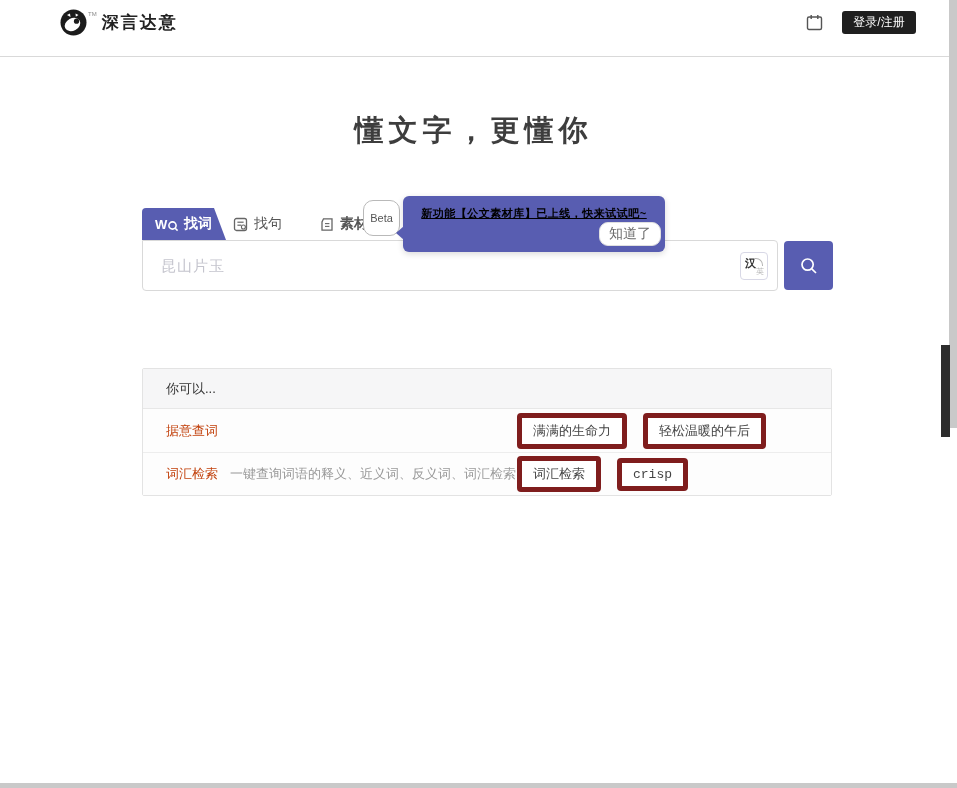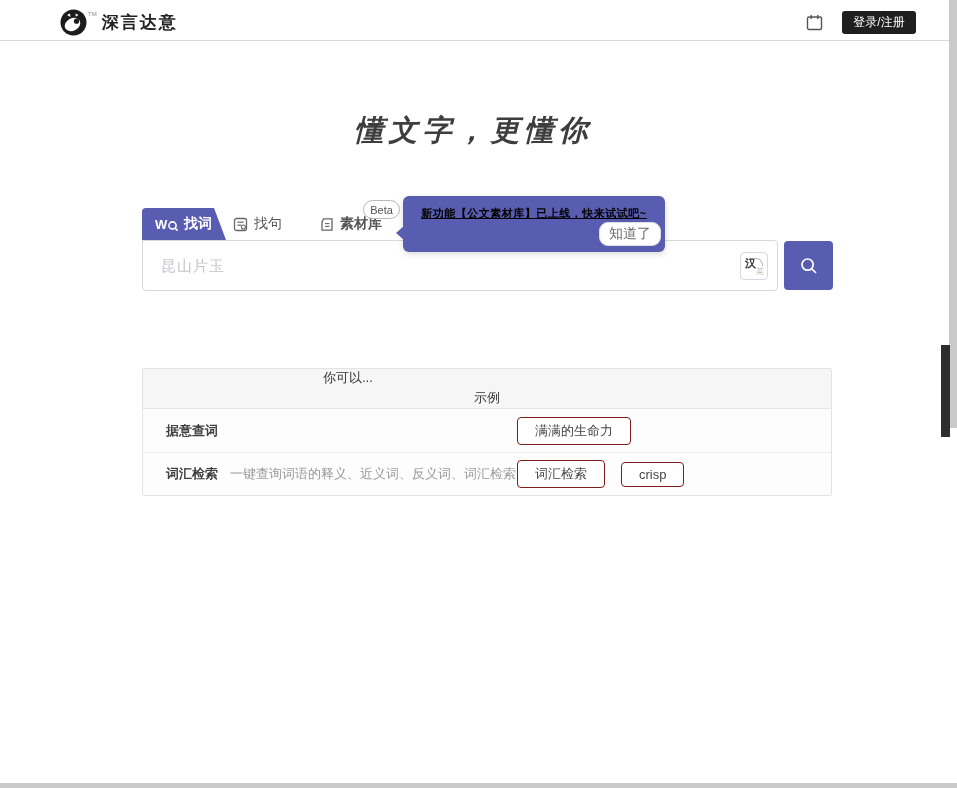--- a/index.html
+++ b/index.html
@@ -4,55 +4,55 @@
 <style>
   * { margin:0; padding:0; box-sizing:border-box; }
   html,body { background:#fff; }
   body { font-family:"Liberation Sans","DejaVu Sans",sans-serif; }
   #canvas {
     position:relative; width:957px; height:788px; background:#fff;
     overflow:hidden; margin:0 auto;
   }
   
   .header {
-    position:absolute; top:0; left:0; width:957px; height:41px;
+    position:absolute; top:0; left:0; width:957px; height:57px;
     background:#fff; border-bottom:1px solid #d9d9d9;
   }
   .brand { position:absolute; left:60px; top:9px; display:flex; align-items:center; cursor:pointer; }
   .brand-logo { width:27px; height:27px; display:block; }
   .brand-tm { font-size:6px; color:#8a8a8a; position:relative; top:-9px; left:1px; }
   .brand-name { font-size:17px; font-weight:bold; color:#222; letter-spacing:2px; margin-left:6px; }
   .calendar-btn { position:absolute; right:134px; top:14px; width:17px; height:17px; cursor:pointer; }
   .login-btn {
     position:absolute; right:41px; top:11px; width:74px; height:23px;
     background:var(--dark-btn); color:#fff; font-size:12px; border:none; border-radius:3px;
     display:flex; align-items:center; justify-content:center; cursor:pointer;margin-left:41px;
   }
   
   .hero-title {
     position:absolute; top:111px; left:0; width:947px; text-align:center;
     font-family:"Liberation Serif","DejaVu Serif",serif;
-    font-size:29px; font-weight:bold; color:#3d3d3d; letter-spacing:5px;font-style:italic;
+    font-size:29px; font-weight:bold; color:#3d3d3d; letter-spacing:5px;
   }
   
   .search-module { position:absolute; left:142px; top:208px; width:691px; }
   .tab-row { position:relative; height:32px; }
   .tab {
     position:absolute; top:0; height:32px; display:flex; align-items:center;
     font-size:14px; color:#555; cursor:pointer; gap:6px;
   }
   .tab-active {
     left:0; width:84px; background:var(--accent); color:#fff; font-weight:bold;
     clip-path:polygon(0 0, 4px 0, calc(100% - 12px) 0, 100% 100%, 0 100%);
     border-radius:4px 0 0 0; padding-left:13px; gap:5px;
   }
   .tab-2 { left:91px; }
   .tab-3 { left:178px;font-weight:bold; }
   .beta-badge {
-    position:absolute; left:221px; top:-8px; width:37px; height:19px;
+    position:absolute; left:221px; top:-8px; width:37px; height:36px;
     background:#fff; border:1px solid #b9b9b9; border-radius:10px;
     font-size:11px; color:#555; display:flex; align-items:center; justify-content:center;
     z-index:3;
   }
   
   .tooltip {
     position:absolute; left:261px; top:-12px; width:262px; height:56px;
     background:var(--accent); border-radius:6px; z-index:4;
     box-shadow:0 2px 6px rgba(0,0,0,.15);
   }
@@ -94,31 +94,31 @@
     background:var(--accent); border:none; border-radius:4px; cursor:pointer;
     display:flex; align-items:center; justify-content:center;
   }
   
   .help-table {
     position:absolute; left:142px; top:368px; width:690px;
     border:1px solid #e3e3e3; border-radius:2px; font-size:13px;
   }
   .ht-header {
     display:flex; height:40px; align-items:center; background:#f6f6f7;
-    border-bottom:1px solid #e7e7e7; color:#333;flex-direction:column;
+    border-bottom:1px solid #e7e7e7; color:#333;
   }
   .ht-row { display:flex; height:43px; align-items:center; background:#fdfdfd; }
   .ht-row + .ht-row { border-top:1px solid #ededed; }
   .col-a { width:374px; padding-left:23px; display:flex; align-items:center; }
   .col-b { flex:1; display:flex; align-items:center; gap:16px; }
-  .row-name { color:#404040; font-weight:700; width:64px; flex-shrink:0; }
+  .row-name { color:#c2410c; font-weight:400; width:64px; flex-shrink:0; }
   .row-desc { color:#9a9a9a; }
   .chip {
-    display:inline-flex; align-items:center; border:1px solid #7f1d1d; border-radius:4px;
-    background:#fff; color:#444; padding:4px 17px; font-size:13px; cursor:pointer;
+    display:inline-flex; align-items:center; border:5px solid #7f1d1d; border-radius:4px;
+    background:#fff; color:#444; padding:4px 11px; font-size:13px; cursor:pointer;font-family:Liberation Mono, monospace;
   }
   
   .v-track { position:absolute; right:0; top:0; width:8px; height:428px; background:var(--sb-track); }
   .v-thumb { position:absolute; right:7px; top:345px; width:9px; height:92px; background:var(--sb-thumb); cursor:pointer; }
   .h-track { position:absolute; left:0; bottom:0; width:957px; height:5px; background:var(--sb-track); }
   svg { display:block; }
 </style>
 </head>
 <body>
 
@@ -198,29 +198,29 @@
           <circle cx="8.6" cy="8.6" r="5.6" fill="none" stroke="#fff" stroke-width="1.7"></circle>
           <line x1="12.8" y1="12.8" x2="17" y2="17" stroke="#fff" stroke-width="1.7"></line>
         </svg>
       </button>
     </div>
   </div>
 
   <div class="help-table">
     <div class="ht-header">
       <div class="col-a">你可以...</div>
-      <div class="col-b">示例</div>
     </div>
 
     <div class="ht-row">
       <div class="col-a">
         <span class="row-name">据意查词</span>
       </div>
       <div class="col-b">
         <span class="chip">满满的生命力</span>
+        <span class="chip">轻松温暖的午后</span>
       </div>
     </div>
 
     <div class="ht-row">
       <div class="col-a">
         <span class="row-name">词汇检索</span>
         <span class="row-desc">一键查询词语的释义、近义词、反义词、词汇检索</span>
       </div>
       <div class="col-b">
         <span class="chip">词汇检索</span>

